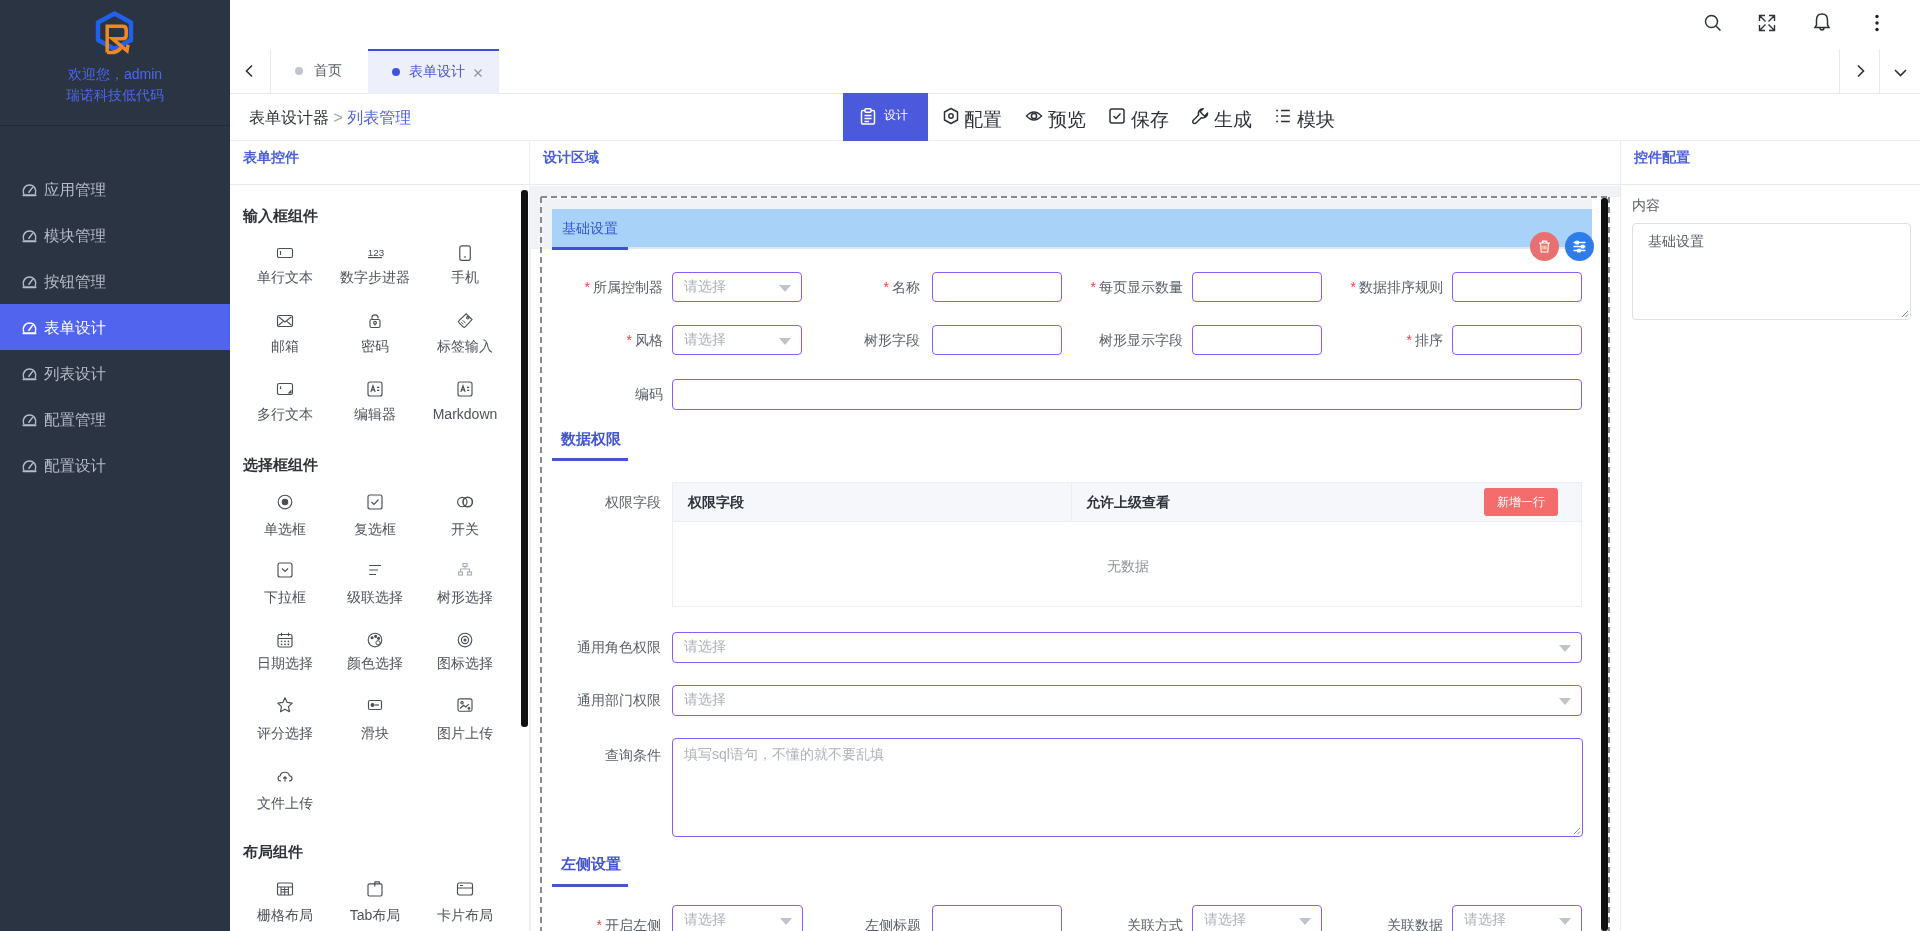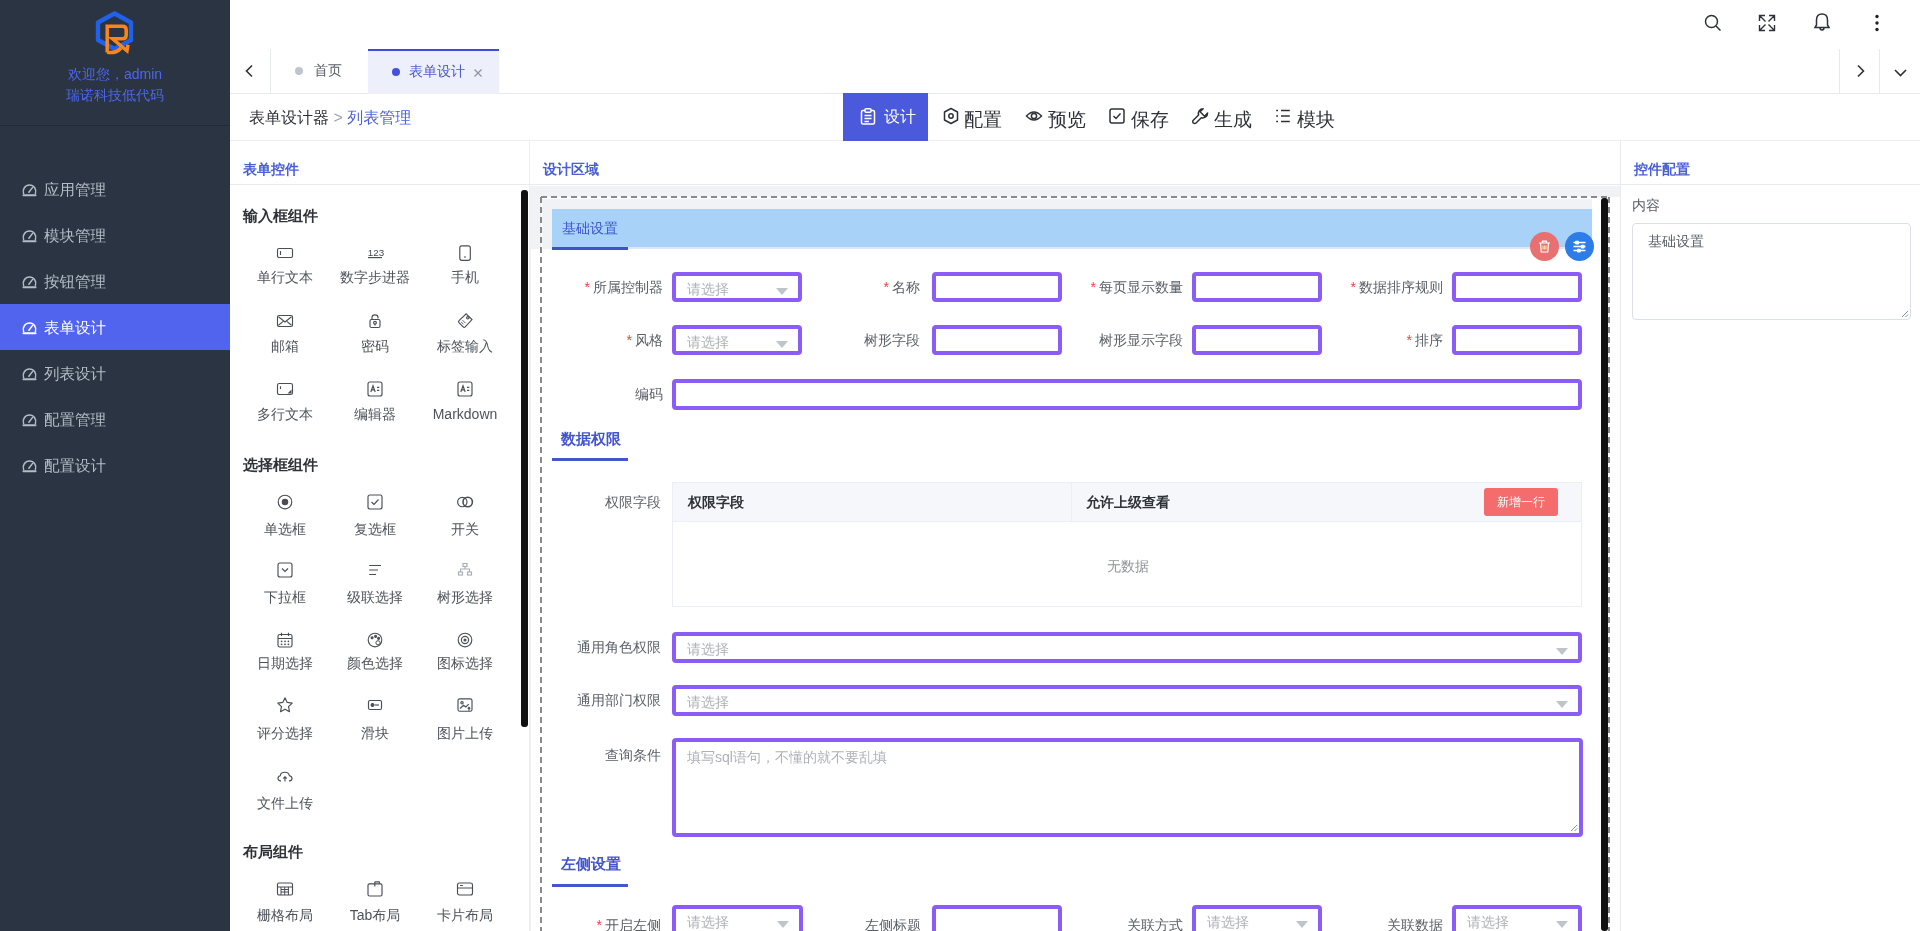--- a/index.html
+++ b/index.html
@@ -19,33 +19,33 @@
 .ttab.on{background:#4b59dd;color:#fff;font-weight:bold}
 
 #tabrow{position:absolute;left:230px;top:49px;width:1690px;height:45px;background:#fff;border-bottom:1px solid #e6e9ee}
 .dot{position:absolute;width:8px;height:8px;border-radius:50%}
 
 #chead{position:absolute;left:230px;top:94px;width:1690px;height:47px;background:#fff;border-bottom:1px solid #eceef2}
 .tbtn{position:absolute;top:0;height:46px;font-size:19px;color:#2e3238}
 
 #pal{position:absolute;left:230px;top:141px;width:300px;height:790px;background:#fff;border-right:1px solid #eceef1}
 #pal .hd,#cen .hd,#rgt .hd{position:absolute;left:0;top:0;width:100%;height:44px;border-bottom:1px solid #e8eaee;background:#fff}
-.hdt{position:absolute;left:13px;top:20px;font-size:14px;font-weight:bold;color:#4a5fd6}
+.hdt{position:absolute;left:13px;top:8px;font-size:14px;font-weight:bold;color:#4a5fd6}
 .ptitle{position:absolute;font-size:15px;font-weight:bold;color:#2f3338;left:13px}
 .plab{position:absolute;font-size:14px;color:#4e535a;height:18px;line-height:18px;text-align:center}
 .picon{position:absolute;width:18px;height:18px}
 #cen{position:absolute;left:530px;top:141px;width:1090px;height:790px;background:#fff}
 #cen .body{position:absolute;left:0;top:45px;width:1090px;height:745px;background:#f0f2f5}
 #dashbox{position:absolute;left:541px;top:197px;width:1079px;height:734px;background:#fff}
 #formpane{position:absolute;left:531px;top:249px;width:1089px;height:682px;background:#fff}
 .sect{position:absolute;font-size:15px;font-weight:bold;color:#4355cf}
 .sectline{position:absolute;width:76px;height:3px;background:#4355cf;left:552px}
 .lb{position:absolute;font-size:14px;color:#5b6068;height:20px;line-height:20px;text-align:right;white-space:nowrap}
 .lb .s{color:#ee4040;margin-right:3px}
-.inp{position:absolute;height:30px;background:#fff;border:4px solid #8b5cf6;border-radius:4px}
+.inp{position:absolute;height:30px;background:#fff;border:1px solid #8b5cf6;border-radius:4px}
 .ph{position:absolute;left:11px;top:5px;font-size:14px;color:#aeb1b8}
 .caret{position:absolute;right:10px;top:12px;width:0;height:0;border:6px solid transparent;border-top:7px solid #bfc3ca;border-bottom:none}
 #rgt{position:absolute;left:1620px;top:141px;width:300px;height:790px;background:#fff;border-left:1px solid #e8eaee}
 .sb{position:absolute;width:7px;border-radius:3px;background:#101010}
 .circle{position:absolute;width:29px;height:29px;border-radius:50%}
 .rz{position:absolute;right:1px;bottom:1px;width:9px;height:9px;overflow:hidden}
 </style>
 </head>
 <body>
 <div id="app">
@@ -147,21 +147,21 @@
 
 <div id="chead">
   <div class="abs" style="left:19px;top:14px;font-size:16px;color:#2e3238">表单设计器 <span style="color:#9aa0a8">&gt;</span> <span style="color:#4c61dd;font-weight:500">列表管理</span></div>
 
   <div class="abs" style="left:613px;top:-1px;width:85px;height:48px;background:#4b59dd">
     <svg class="abs" style="left:16px;top:15px" width="18" height="18" viewBox="0 0 18 18" fill="none" stroke="#fff" stroke-width="1.5">
       <rect x="2.5" y="2.5" width="13" height="13.5" rx="1.5"></rect>
           <rect x="6" y="0.8" width="6" height="3.4" rx="1" fill="#4b59dd"></rect>
           <path d="M5.5 7.5 H12.5 M5.5 10.5 H12.5 M5.5 13.5 H10"></path>
     </svg>
-    <div class="abs" style="left:41px;top:14px;font-size:16px;color:#fff">设计</div>
+    <div class="abs" style="left:41px;top:14px;font-size:12px;color:#fff">设计</div>
   </div>
 </div>
 
 <div id="toolbar">
   <svg class="abs" style="left:942px;top:107px" width="18" height="18" viewBox="0 0 18 18" fill="none" stroke="#2e3238" stroke-width="1.5">
     <path d="M9 1.5 L15.5 5 V13 L9 16.5 L2.5 13 V5 Z" stroke-linejoin="round"></path>
         <circle cx="9" cy="9" r="2.2"></circle>
   </svg>
   <div class="tbtn" style="left:964px;top:107px">配置</div>
   <svg class="abs" style="left:1025px;top:107px" width="18" height="18" viewBox="0 0 18 18" fill="none" stroke="#2e3238" stroke-width="1.5">

